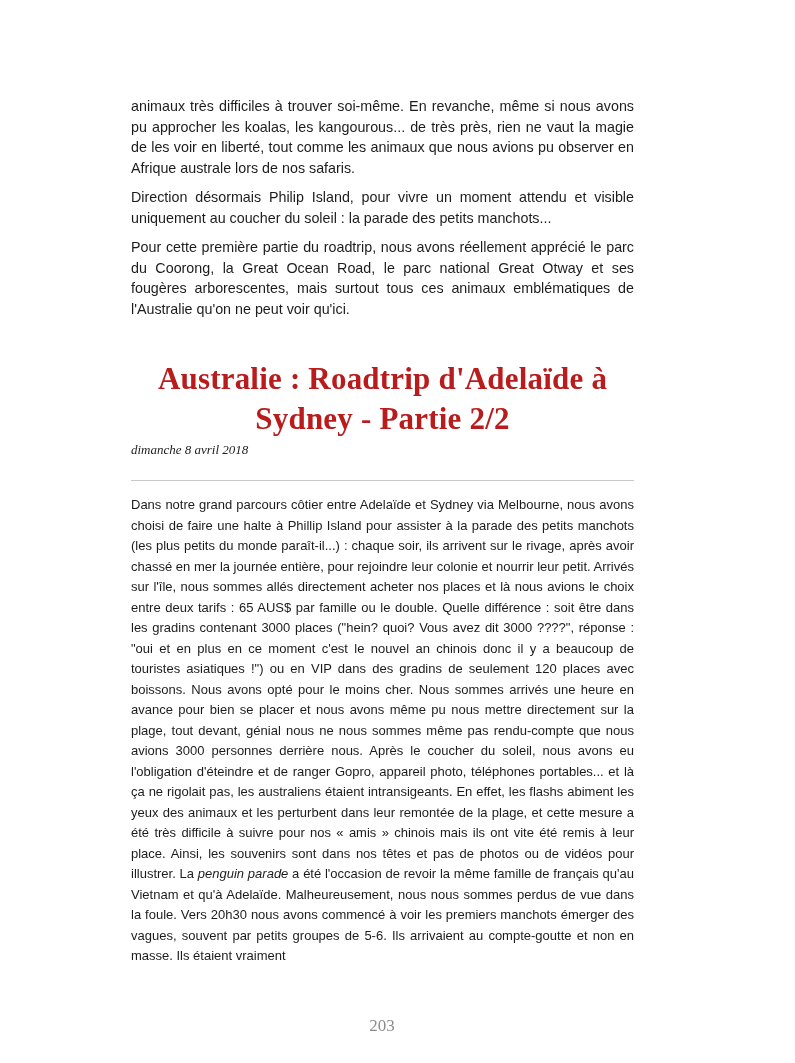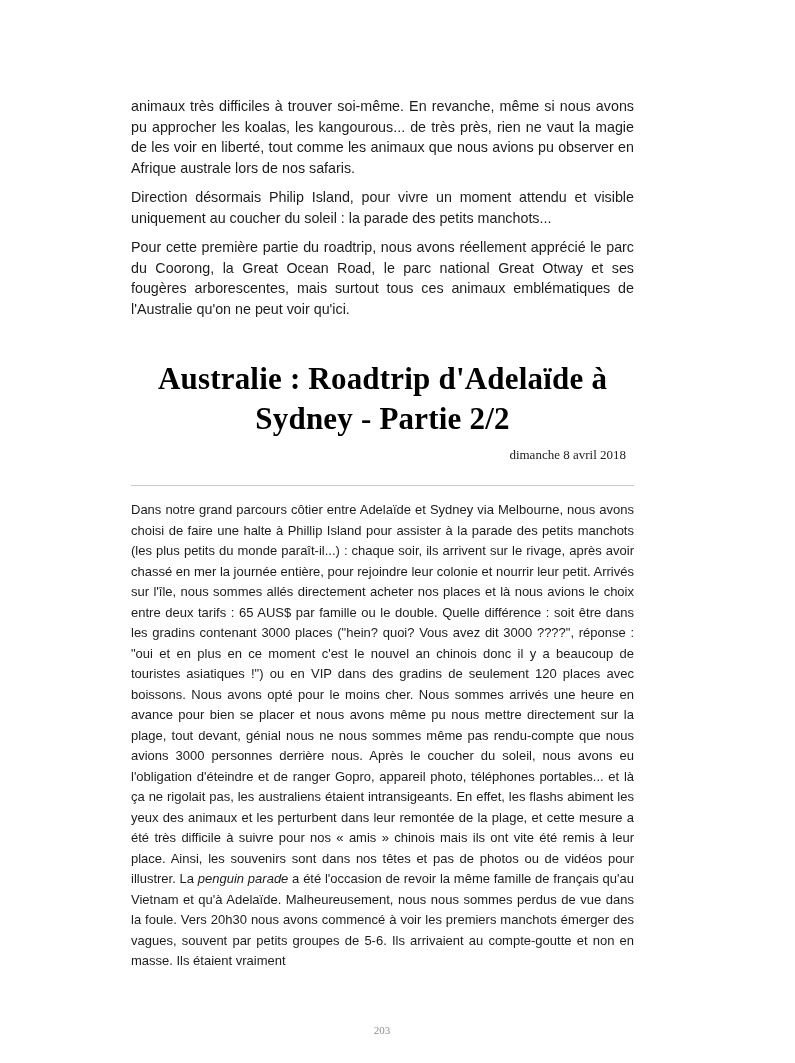--- a/index.html
+++ b/index.html
@@ -29,31 +29,32 @@
     text-align: justify;
     margin: 0 0 9px 0;
     hyphens: none;
   }
   .article-title {
     font-family: "Liberation Serif", "DejaVu Serif", serif;
     font-weight: 700;
     font-size: 31px;
     line-height: 40px;
     text-align: center;
-    color: #000000;
+    color: #b91c1c;
     margin: 40px 0 3px 0;
     letter-spacing: 0.2px;
   }
   .article-date {
     font-family: "Liberation Serif", "DejaVu Serif", serif;
+    font-style: italic;
     font-size: 13px;
     line-height: 16px;
-    text-align: right;
+    text-align: left;
     color: #222222;
-    margin: 8px;
+    margin: 0;
   }
   .divider {
     border: none;
     border-top: 1px solid #c9c9c9;
     height: 0;
     margin: 22px 0 14px 0;
   }
   .article-body {
     font-size: 13px;
     line-height: 20.5px;
@@ -64,21 +65,21 @@
   .article-body em {
     font-style: italic;
   }
   .page-number {
     position: absolute;
     left: 0;
     bottom: 27px;
     width: 100%;
     text-align: center;
     font-family: "Liberation Serif", "DejaVu Serif", serif;
-    font-size: 11px;
+    font-size: 17px;
     color: #8d8d8d;
   }
 </style>
 </head>
 <body>
 
 <div class="page">
 
   <p class="para">animaux très difficiles à trouver soi-même. En revanche, même si nous avons pu approcher les koalas, les kangourous... de très près, rien ne vaut la magie de les voir en liberté, tout comme les animaux que nous avions pu observer en Afrique australe lors de nos safaris.</p>
 

